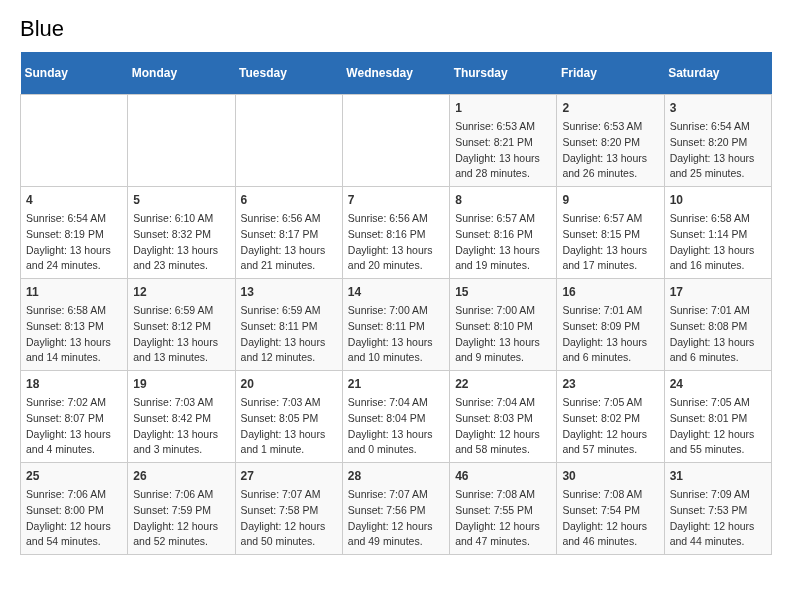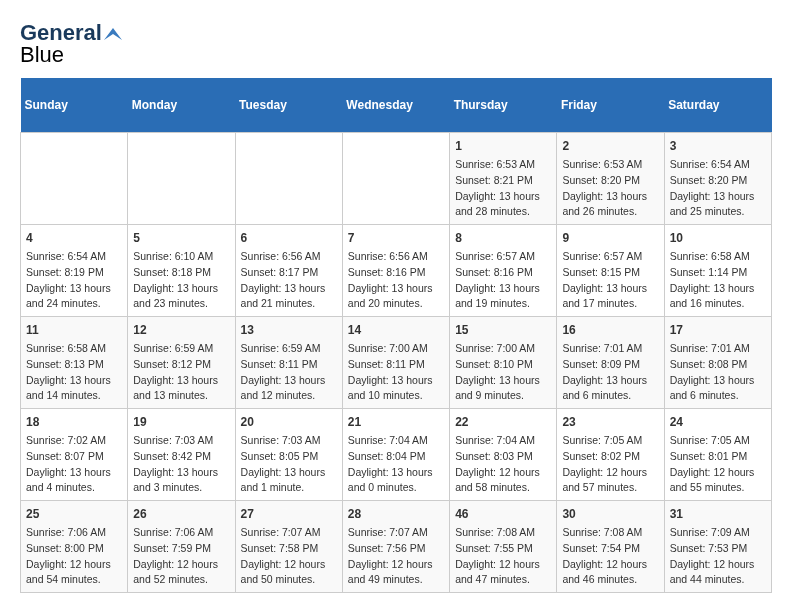--- a/index.html
+++ b/index.html
@@ -35,21 +35,21 @@
       font-weight: normal;
     }
     table {
       width: 100%;
       border-collapse: collapse;
       font-size: 11px;
     }
     thead tr th {
       background-color: #2a6db5;
       color: #fff;
-      padding: 20px 4px;
+      padding: 14px 4px;
       text-align: left;
       font-size: 12px;
       font-weight: bold;
     }
     tbody tr td {
       border: 1px solid #ccc;
       vertical-align: top;
       padding: 4px 5px;
       height: 80px;
       width: calc(100% / 7);
@@ -67,26 +67,20 @@
     }
     .empty-cell {
       background-color: #fff !important;
     }
   </style>
 </head>
 <body>
 
 <div class="header-area">
   <div class="logo">
-    <div style="display:flex;align-items:center;">
-      <span style="font-size:22px;font-weight:bold;color:#1a3a5c;">General</span>
-      <svg width="18" height="14" viewBox="0 0 18 14" style="margin-left:2px;">
-        <polygon points="0,14 9,2 18,14 9,8" fill="#3a7bbf"></polygon>
-      </svg>
-    </div>
     <span style="font-size:22px;font-weight:normal;color:#000000;margin-top:-4px;">Blue</span>
   </div>
   <div class="title-area">
     <h1></h1>
     <h2></h2>
   </div>
 </div>
 
 <table>
   <thead>
@@ -128,21 +122,21 @@
       <tr>
         <td>
           <span class="day-number">4</span>
           <div>Sunrise: 6:54 AM</div>
           <div>Sunset: 8:19 PM</div>
           <div>Daylight: 13 hours and 24 minutes.</div>
         </td>
         <td>
           <span class="day-number">5</span>
           <div>Sunrise: 6:10 AM</div>
-          <div>Sunset: 8:18 PM</div>
+          <div>Sunset: 8:32 PM</div>
           <div>Daylight: 13 hours and 23 minutes.</div>
         </td>
         <td>
           <span class="day-number">6</span>
           <div>Sunrise: 6:56 AM</div>
           <div>Sunset: 8:17 PM</div>
           <div>Daylight: 13 hours and 21 minutes.</div>
         </td>
         <td>
           <span class="day-number">7</span>

